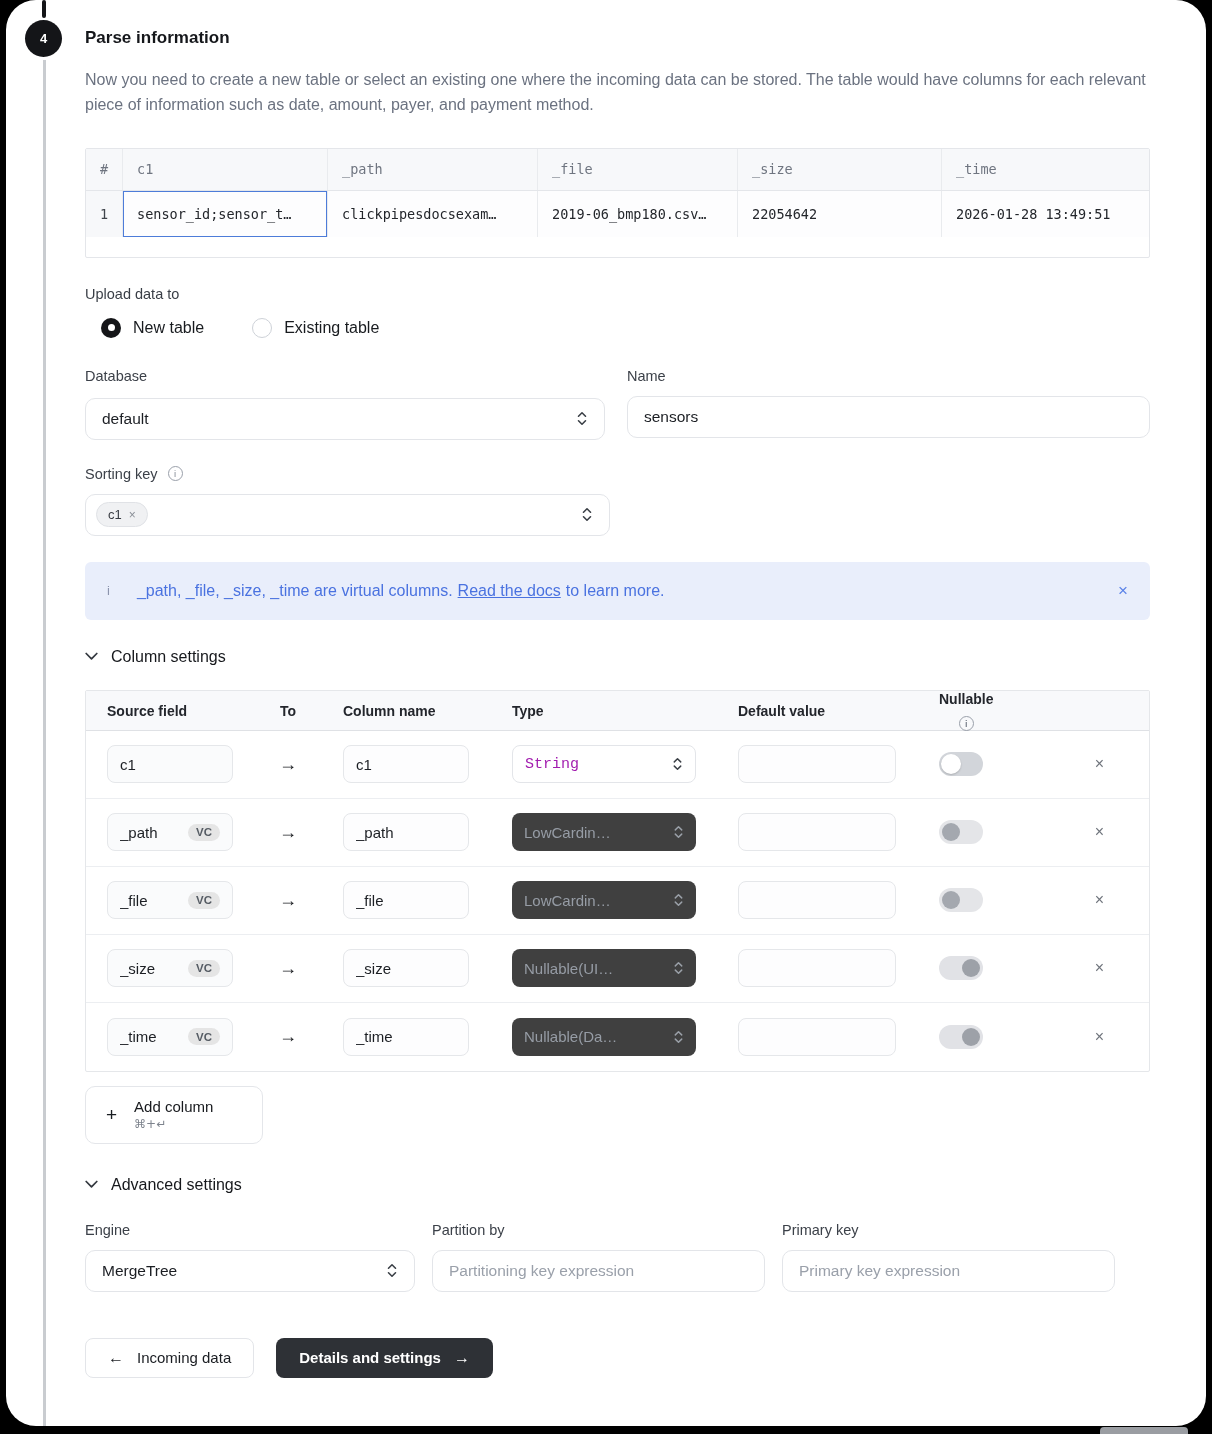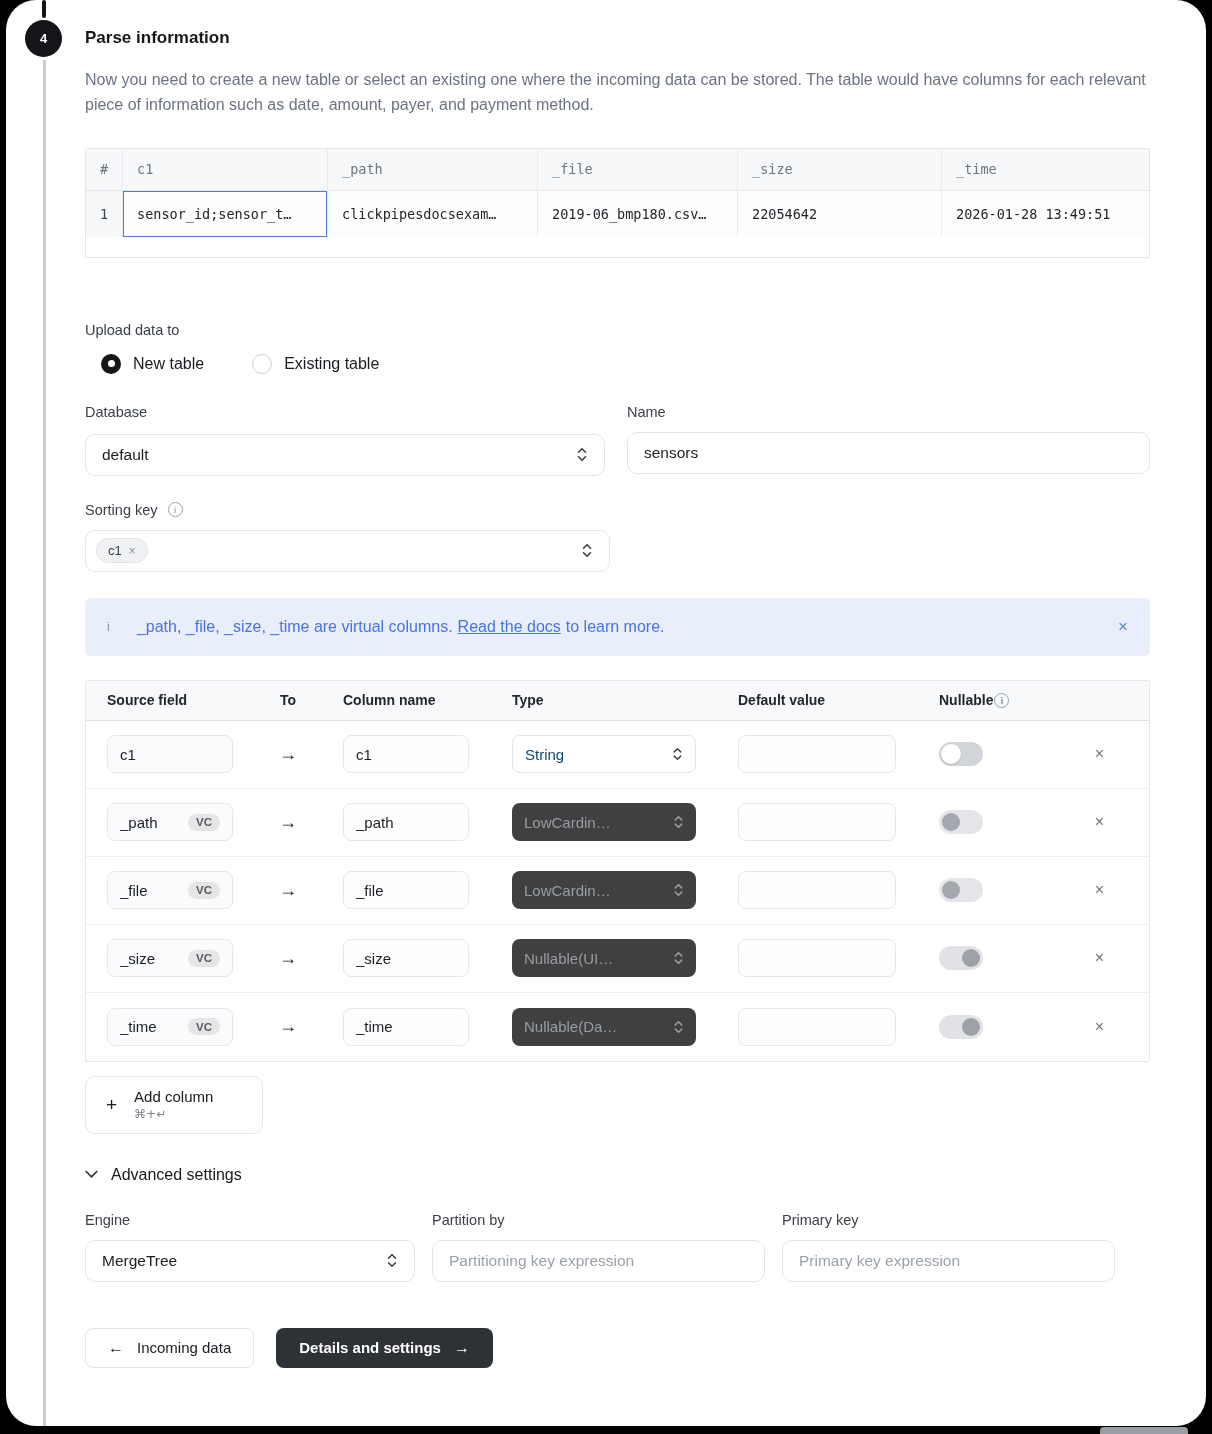--- a/index.html
+++ b/index.html
@@ -40,21 +40,21 @@
   }
   .pv-head > div:last-child, .pv-row > div:last-child { border-right:none; }
   .pv-row { height:46px; font-family:"DejaVu Sans Mono", monospace; font-size:13.5px; color:#23262b; background:#fdfdfe; }
   .pv-row .idx, .pv-head .idx { justify-content:center; padding-left:0; }
   .pv-row .idx { background:#f7f8fa; color:#3f444b; }
   .cell-focus { position:relative; }
   .cell-focus::after { content:""; position:absolute; inset:-1px; border:2px solid #4d7cd9; pointer-events:none; }
   .pv-footpad { height:20px; }
 
   .group-label { font-size:14.5px; font-weight:500; color:#393e46; }
-  .upload-label { margin-top:64px; }
+  .upload-label { margin-top:28px; }
 
   .radio-row { margin-top:16px; display:flex; align-items:center; gap:32px; }
   .radio-opt { display:flex; align-items:center; gap:12px; font-size:16px; color:#181b1f; cursor:pointer;padding-left:16px; }
   .radio { width:20px; height:20px; border-radius:50%; position:relative; }
   .radio.on { background:#141518; }
   .radio.on::after { content:""; position:absolute; left:6.5px; top:6.5px; width:7px; height:7px; border-radius:50%; background:#fff; }
   .radio.off { border:1.5px solid #ced2d8; background:#fff; }
 
   .form-row { margin-top:30px; display:flex; gap:22px; }
   .field-label { display:block; font-size:14.5px; font-weight:500; color:#3c4149; margin-bottom:12px; }
@@ -95,37 +95,37 @@
   .sec-title { font-size:16px; font-weight:500; color:#16181c; }
   .chev-d { width:13px; height:9px; }
   .chev-d svg { display:block; }
 
   
   .st { margin-top:24px; border:1px solid #e5e7ea; border-radius:2px; }
   .st-grid { display:grid; grid-template-columns:126px 110px 126px 43px 184px 42px 158px 43px 44px 1fr;
     align-items:center; padding-left:21px; padding-right:45px; }
   .st-head { height:40px; background:#f8f9fb; border-bottom:1px solid #dfe1e5; font-size:14px; font-weight:600; color:#23262c; }
   .st-head .h-to { justify-self:center; }
-  .st-head .h-null { grid-column:9 / 11; display:flex; align-items:center; gap:1px; justify-self:start; }
+  .st-head .h-null { grid-column:9 / 11; display:flex; align-items:center; gap:9px; justify-self:start;flex-direction:column; }
   .st-row { height:68px; border-bottom:1px solid #eceef1; }
   .st-row:last-child { border-bottom:none; }
   .mini-input {
     width:126px; height:38px; border:1px solid #e5e7ea; border-radius:8px; background:#fafbfc;
     display:flex; align-items:center; padding:0 12px; gap:8px; font-size:15px; color:#1c1f24;
     overflow:hidden; white-space:nowrap;
   }
   .mini-input input { border:none; outline:none; background:transparent; font-size:15px; color:#1c1f24; width:100%; font-family:inherit; min-width:0; }
   .name-input { background:#fdfdfe; }
   .vc-badge { flex:none; background:#e5e5e5; border-radius:999px; padding:2.5px 8px; font-size:11.5px; font-weight:700; color:#565c64; }
   .row-arrow { justify-self:center; font-size:18px; color:#17191d; }
   .type-select {
     width:184px; height:38px; border-radius:8px; display:flex; align-items:center;
     justify-content:space-between; padding:0 12px; font-size:15px; cursor:pointer;
   }
-  .type-en { background:#fff; border:1px solid #e3e5e9; color:#0c4a6e; }
+  .type-en { background:#fff; border:1px solid #e3e5e9; color:#a21caf;font-family:Liberation Mono, monospace; }
   .type-dis { background:#404040; color:#969ca5; cursor:default; }
   .def-input { width:158px; height:38px; border:1px solid #e5e7ea; border-radius:8px; background:#fdfdfe; }
   .tg { width:44px; height:24px; border-radius:12px; position:relative; cursor:pointer; }
   .tg-off-en { background:#d2d5da; }
   .tg-off-en::after { content:""; position:absolute; left:2px; top:2px; width:20px; height:20px; border-radius:50%; background:#fff; box-shadow:0 1px 2px rgba(0,0,0,.18); }
   .tg-off-dis { background:#e4e5e8; }
   .tg-off-dis::after { content:""; position:absolute; left:3px; top:3px; width:18px; height:18px; border-radius:50%; background:#a4a8af; }
   .tg-on-dis { background:#e1e2e6; }
   .tg-on-dis::after { content:""; position:absolute; right:3px; top:3px; width:18px; height:18px; border-radius:50%; background:#9da1a8; }
   .rm { justify-self:end; color:#6f747c; font-size:16px; cursor:pointer; }
@@ -245,20 +245,28 @@
     </div>
 
     <div class="banner">
       <span class="b-i">i</span>
       <span class="seg">_path, _file, _size, _time are virtual columns.</span>
       <a class="seg">Read the docs</a>
       <span>to learn more.</span>
       <span class="b-close">×</span>
     </div>
 
+    <div class="sec-head">
+      <span class="chev-d">
+        <svg width="13" height="9" viewBox="0 0 13 9" fill="none">
+            <path d="M1.2 1.5 L6.5 6.9 L11.8 1.5" stroke="#33383f" stroke-width="1.7" stroke-linecap="round" stroke-linejoin="round"></path>
+          </svg>
+      </span>
+      <span class="sec-title">Column settings</span>
+    </div>
 
     <div class="st">
       <div class="st-grid st-head">
         <div>Source field</div>
         <div class="h-to">To</div>
         <div>Column name</div>
         <div></div>
         <div>Type</div>
         <div></div>
         <div>Default value</div>

